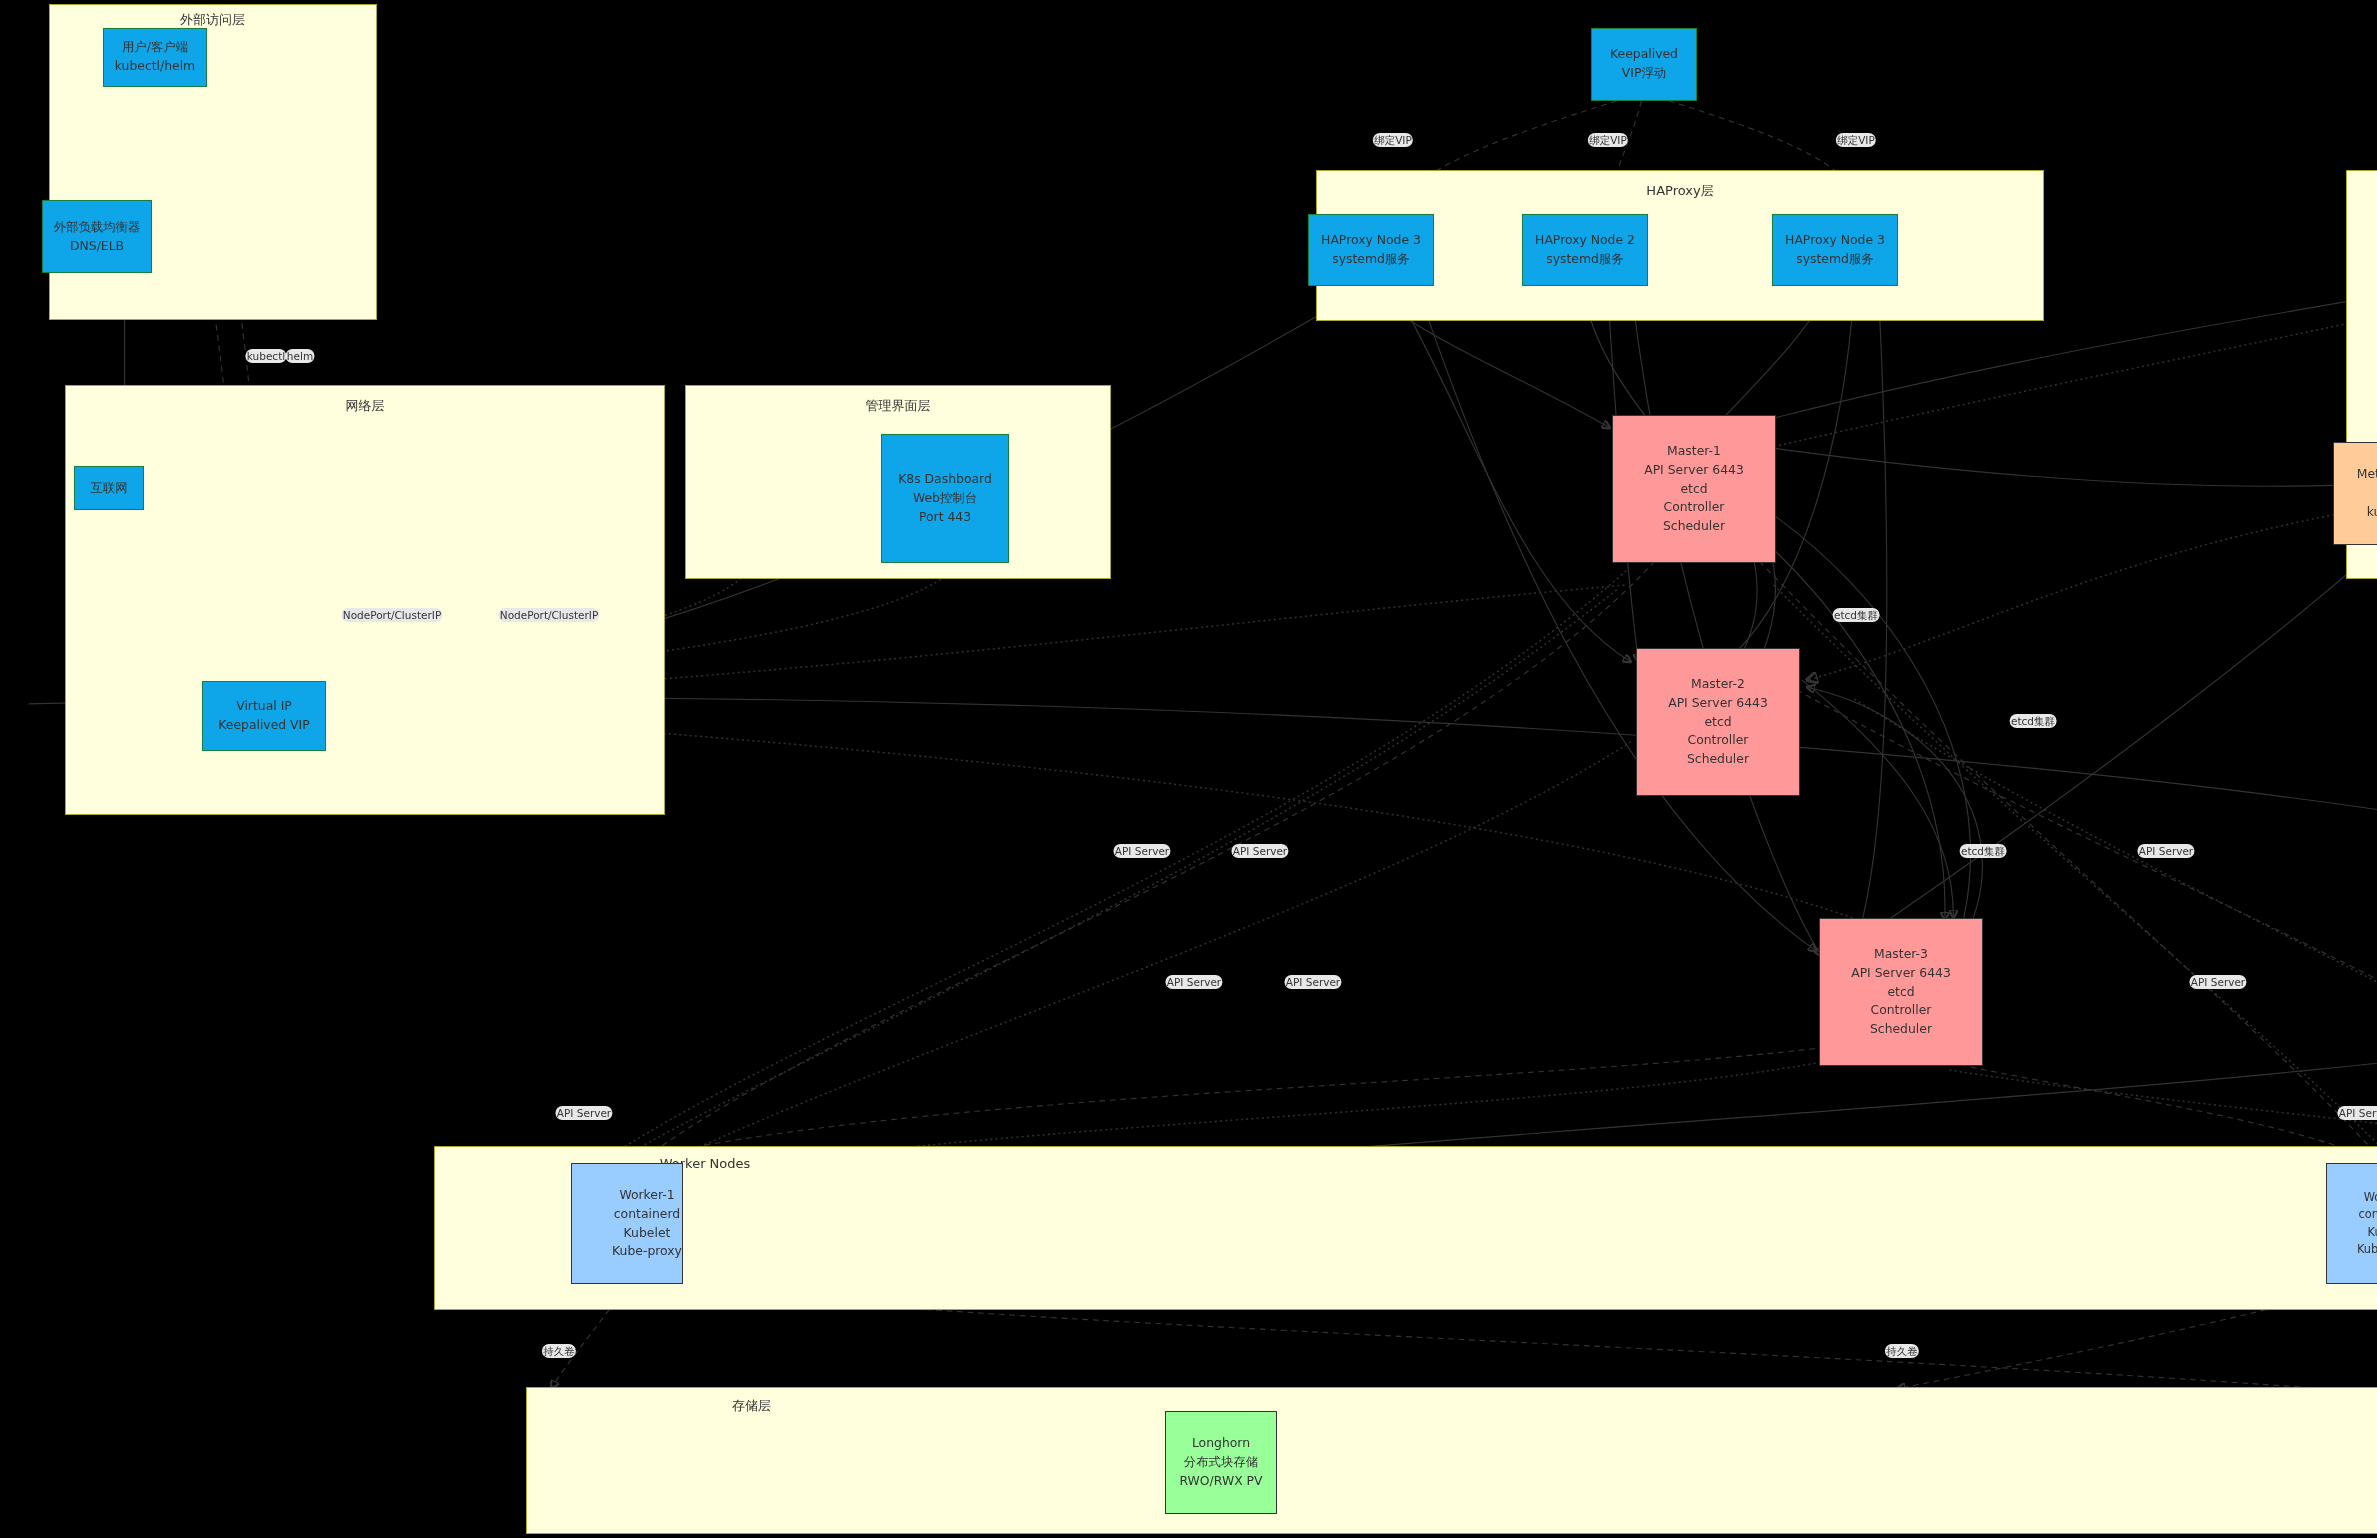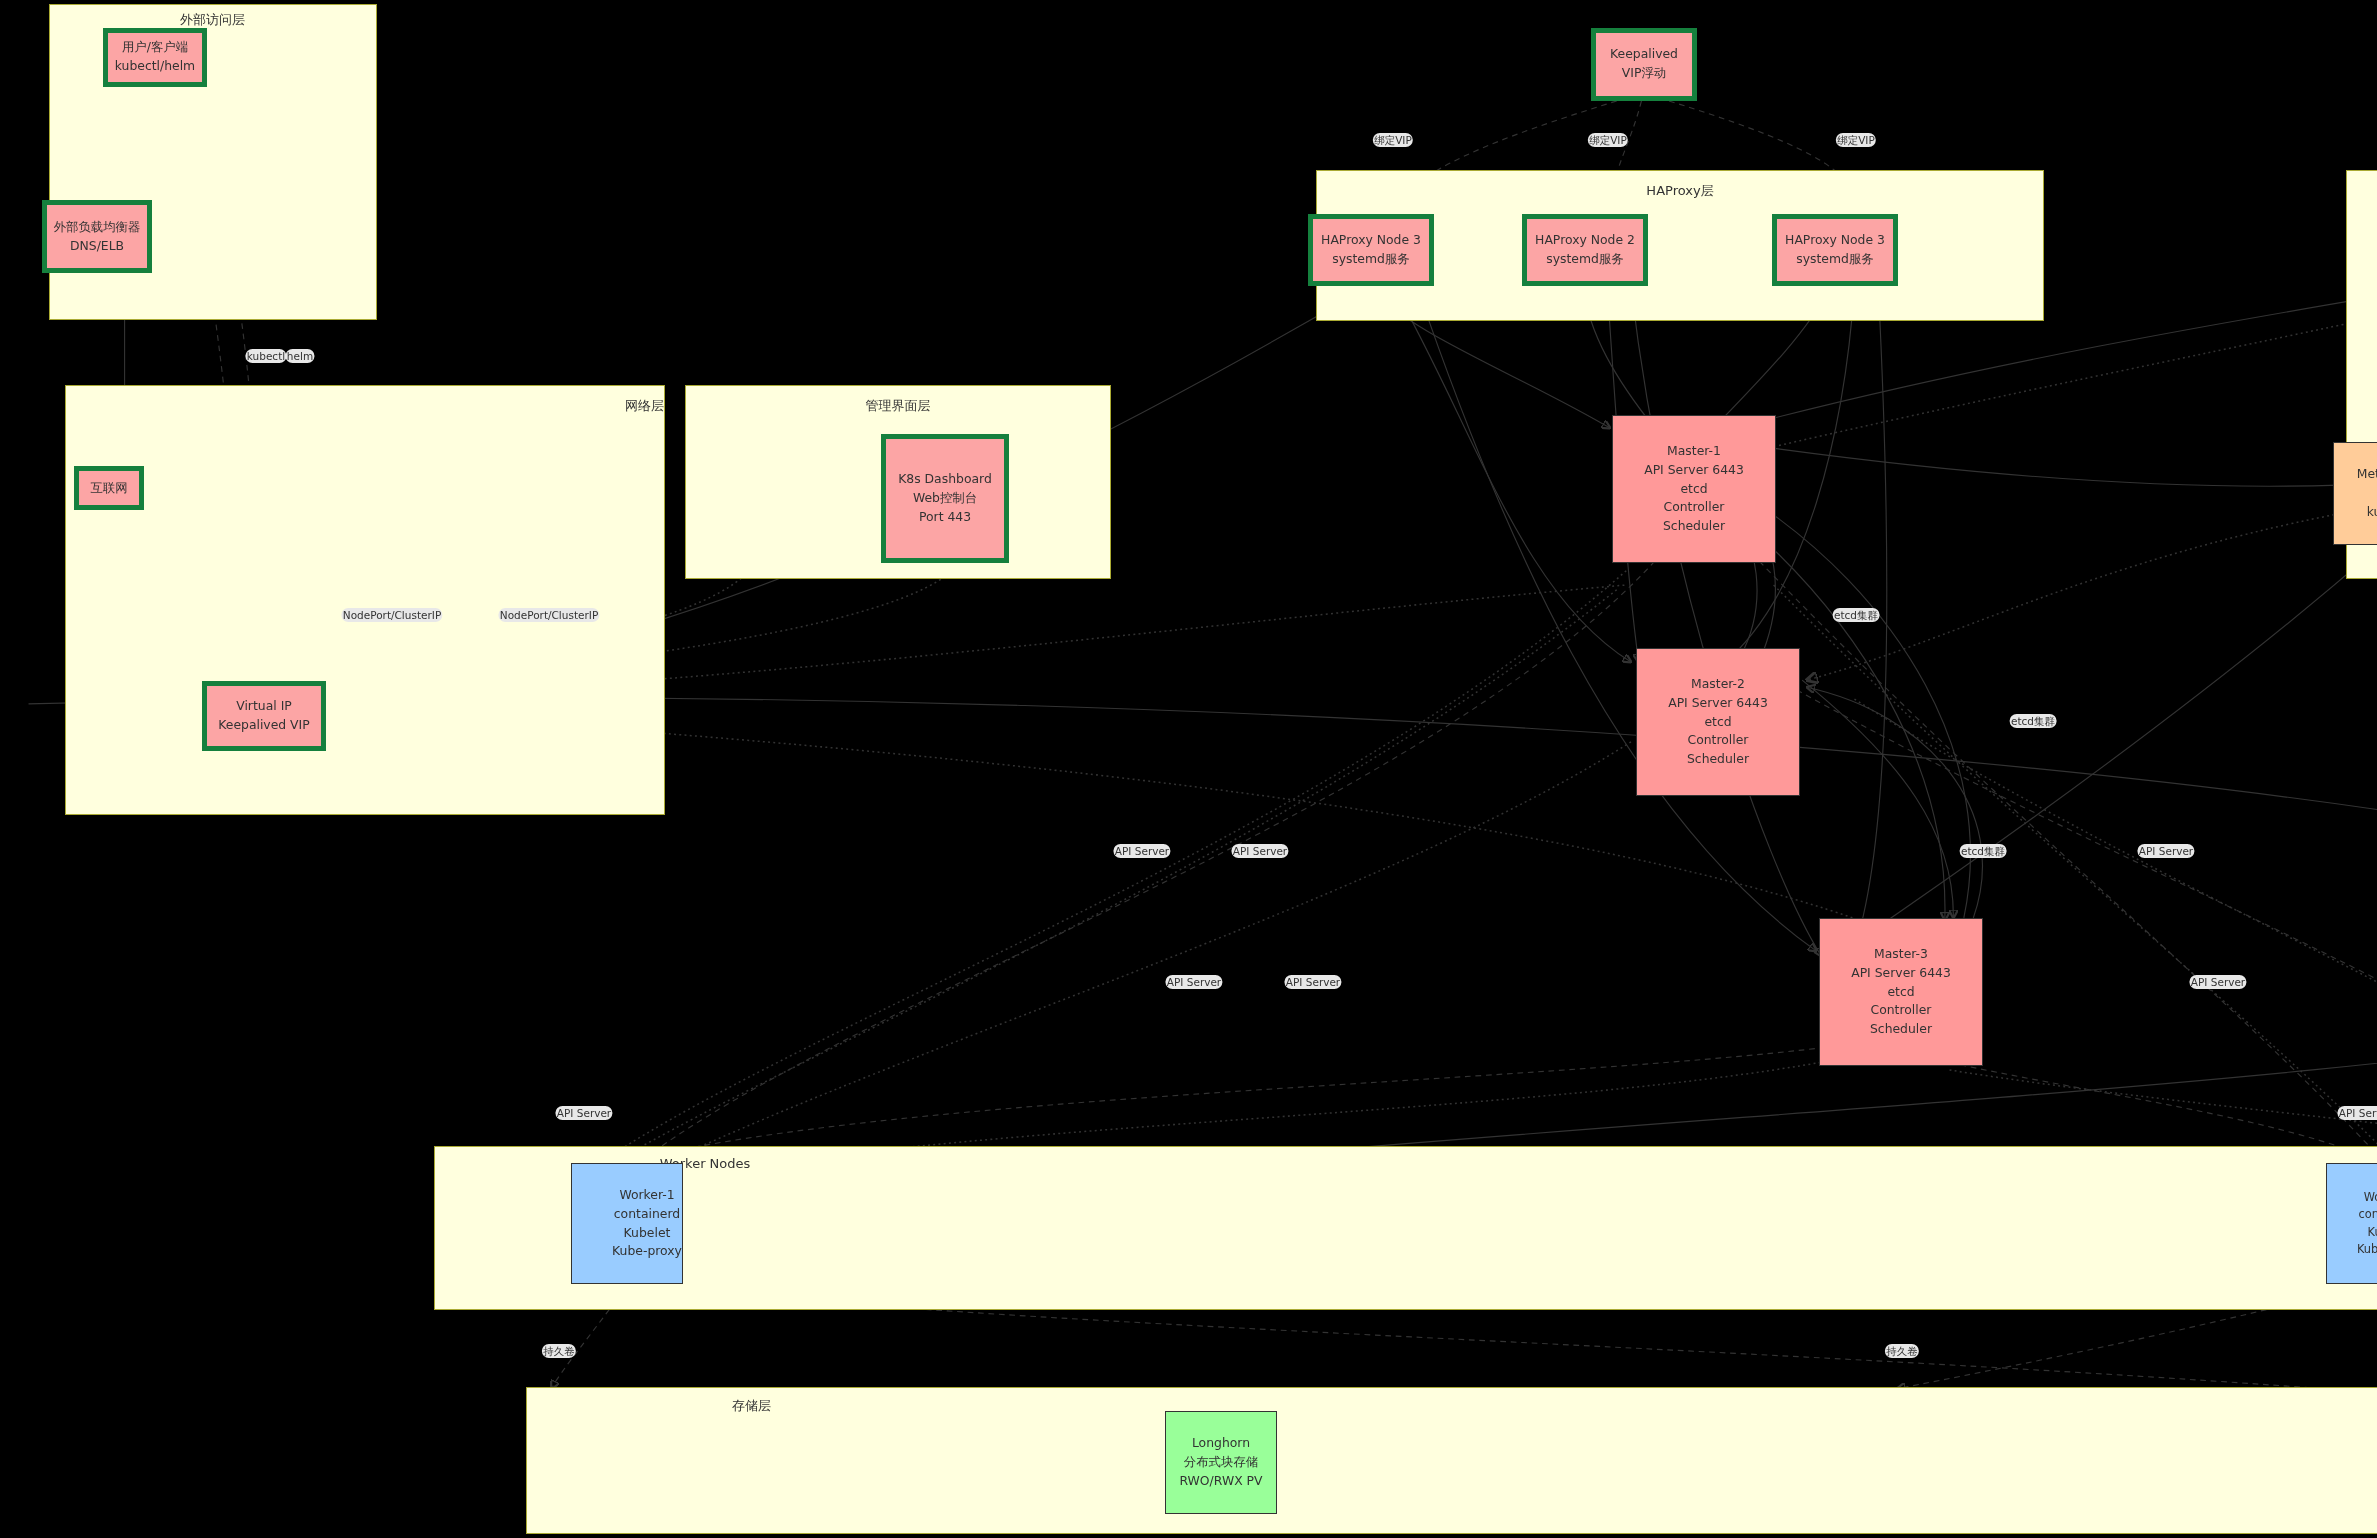--- a/index.html
+++ b/index.html
@@ -6,21 +6,21 @@
   #stage{position:relative;width:3067px;height:1539px;background:#000;
          font-family:"DejaVu Sans","Liberation Sans",sans-serif;overflow:hidden;}
   
   .sg{position:absolute;background:#ffffde;border:1px solid #aaaa33;box-sizing:border-box;margin-left:40px;}
   .sg-title{position:absolute;left:0;right:0;text-align:center;font-size:13px;color:#333;white-space:nowrap;}
   
   .node{position:absolute;box-sizing:border-box;display:flex;flex-direction:column;
         align-items:center;justify-content:center;text-align:center;color:#333;
         font-size:12.4px;line-height:1.52;}
   .node .ln{display:block;white-space:nowrap;}
-  .n-purple{background:#fca5a5;border:5px solid #15803d;}
+  .n-purple{background:#0ea5e9;border:1px solid #15803d;}
   .n-pink  {background:#ff9999;border:1.4px solid #333;}
   .n-blue  {background:#99ccff;border:1.4px solid #333;padding-left:40px;}
   .n-orange{background:#ffcc99;border:1.4px solid #333;}
   .n-green {background:#99ff99;border:1.4px solid #333;}
   
   .elabel{position:absolute;background:#e8e8e8;color:#333;font-size:10.5px;
           line-height:1.25;padding:0.5px 1.4px;white-space:nowrap;transform:translate(-50%,-50%);border-radius:7px;}
   
   #edges{position:absolute;left:0;top:0;width:3067px;height:1539px;pointer-events:none;}
   #edges path{fill:none;stroke:#333;stroke-width:2.4;}
@@ -124,21 +124,21 @@
     <path class="dot" d="M650,1490 C1800,1560 3400,1700 4050,1990"></path>
 
     <path d="M5790,2125 C5700,2200 5500,2300 5100,2450" marker-end="url(#ah)"></path>
   </svg>
 
   <div class="sg" style="left:8.6px;top:3.8px;width:328px;height:316px;">
     <div class="sg-title" style="top:6.7px;">外部访问层</div>
   </div>
 
   <div class="sg" style="left:25px;top:385px;width:600px;height:430px;">
-    <div class="sg-title" style="top:10.5px;text-align:right;">网络层</div>
+    <div class="sg-title" style="top:10.5px;">网络层</div>
   </div>
 
   <div class="sg" style="left:645px;top:385px;width:426px;height:194px;">
     <div class="sg-title" style="top:10.5px;">管理界面层</div>
   </div>
 
   <div class="sg" style="left:1276px;top:170px;width:728px;height:151px;">
     <div class="sg-title" style="top:10.5px;">HAProxy层</div>
   </div>
 

